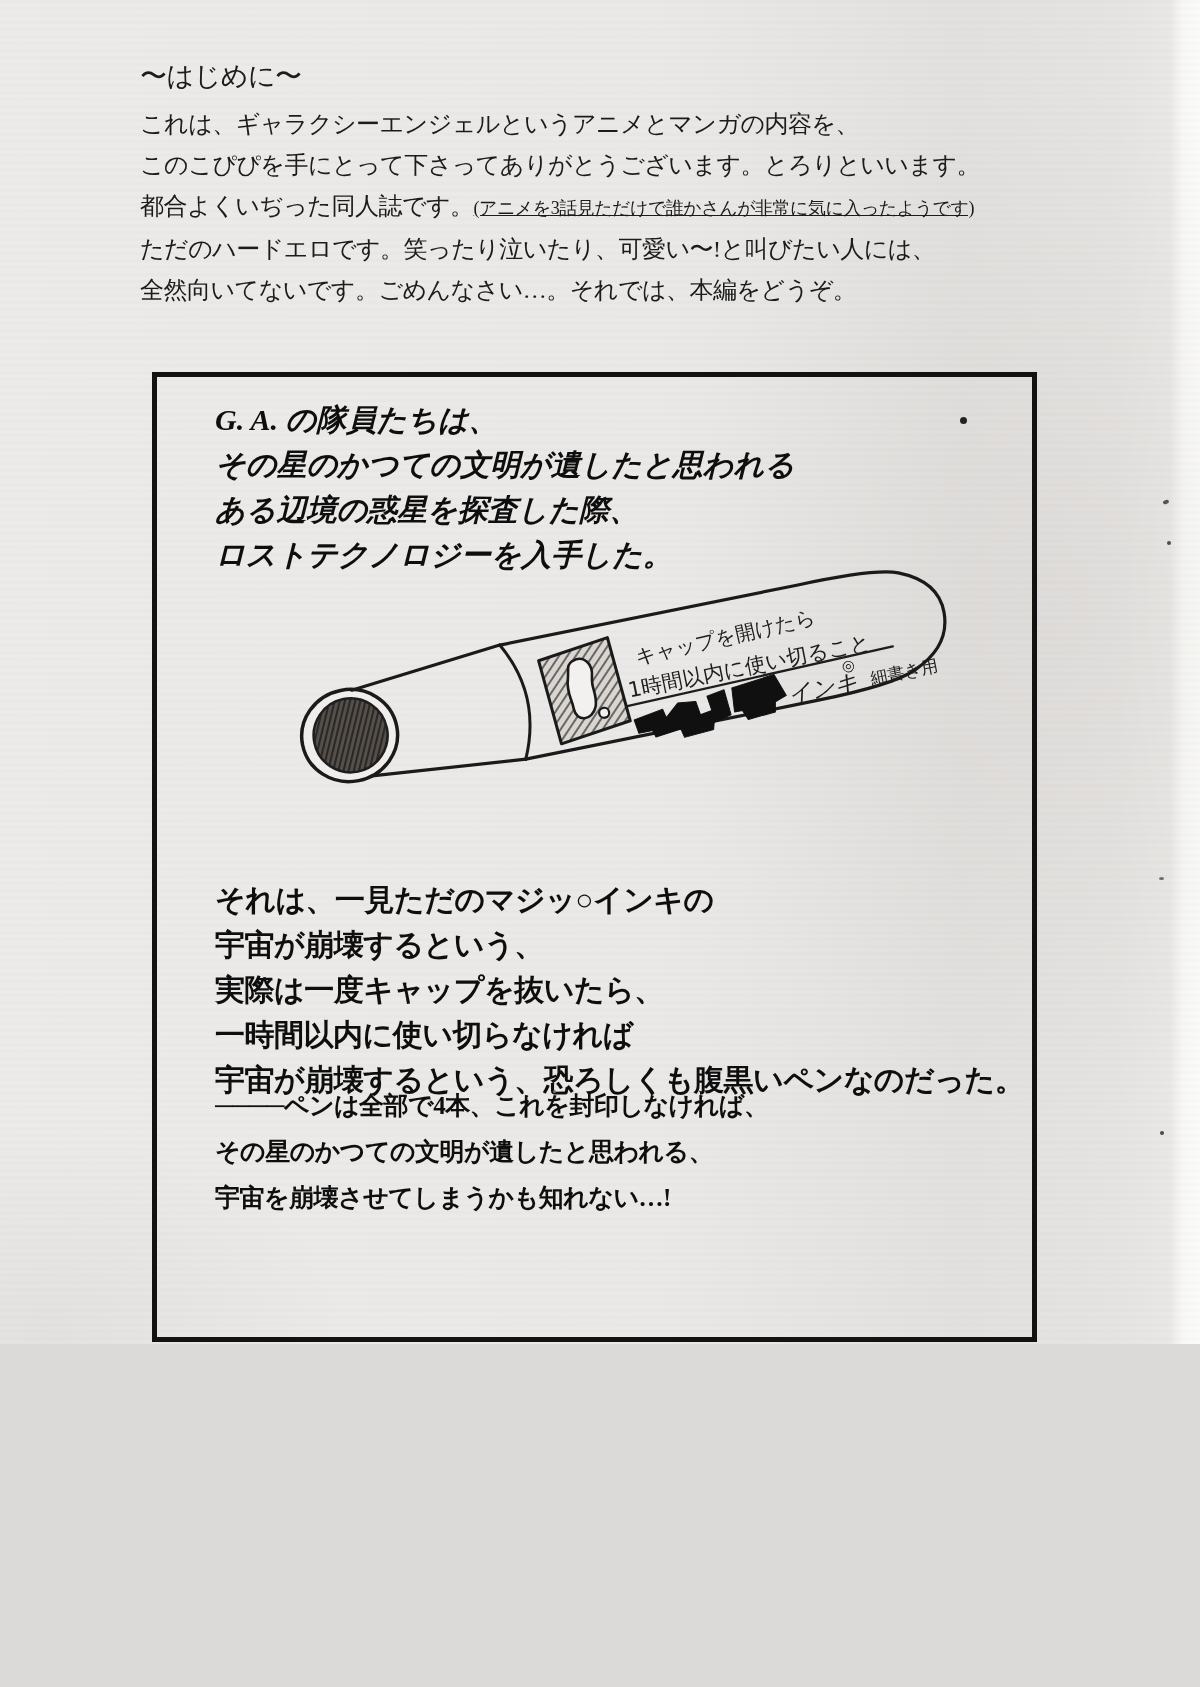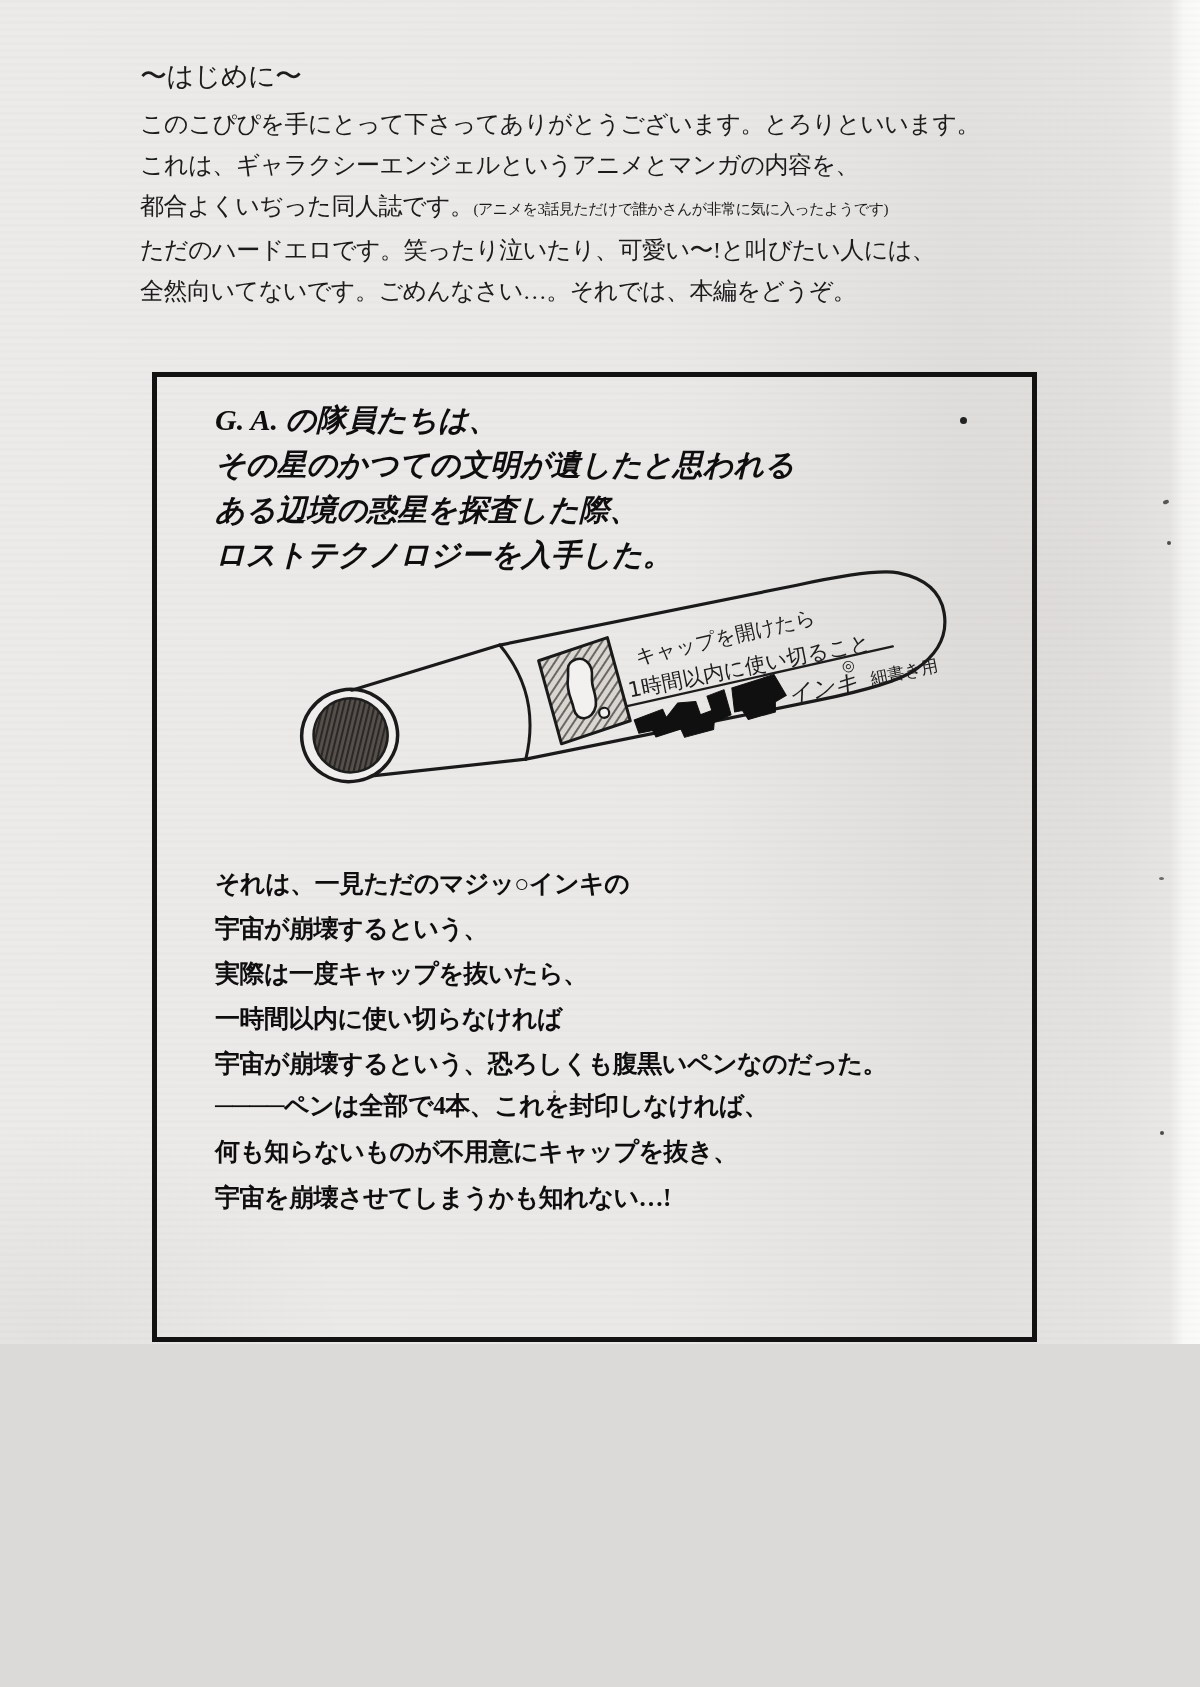--- a/index.html
+++ b/index.html
@@ -24,32 +24,32 @@
     background:repeating-linear-gradient(180deg, rgba(0,0,0,0.012) 0 3px, rgba(255,255,255,0.012) 3px 7px);
   }
 
   
   .intro{
     position:absolute;left:140px;top:56px;width:850px;
     font-size:24px;line-height:41px;letter-spacing:-0.5px;
     color:#1b1b1b;
   }
   .intro-title{font-size:27px;margin-bottom:7px;}
-  .intro-note{font-size:15px;letter-spacing:-0.5px;}
+  .intro-note{font-size:18px;letter-spacing:-0.5px;text-decoration:underline;}
 
   
   .story-box{
     position:absolute;left:152px;top:372px;
     width:885px;height:970px;
     border:5px solid #121212;
     box-sizing:border-box;
   }
   .story-para{position:absolute;left:58px;margin:0;font-weight:bold;color:#0e0e0e;}
   .para-1{top:20px;font-size:30px;line-height:45px;letter-spacing:0px;font-style:italic;}
-  .para-2{top:484px;font-size:25px;line-height:45px;letter-spacing:-0.5px;}
+  .para-2{top:500px;font-size:30px;line-height:45px;letter-spacing:-0.5px;}
   .para-3{top:706px;font-size:25px;line-height:46px;letter-spacing:-0.5px;}
   .story-line{white-space:nowrap;}
 
   
   .pen-svg{position:absolute;left:95px;top:173px;width:720px;height:290px;overflow:visible;}
   .pen-svg text{font-family:"DejaVu Sans","Liberation Sans",sans-serif;fill:#1d1d1d;}
 
   
   .speck{position:absolute;border-radius:50%;background:#3a3a3a;}
   .speck-a{left:960px;top:417px;width:7px;height:7px;background:#222;}
@@ -59,22 +59,22 @@
   .speck-e{left:1160px;top:1131px;width:4px;height:4px;background:#4a4a4a;}
   .speck-f{left:553px;top:1090px;width:3px;height:3px;background:#777;}
 </style>
 </head>
 <body>
 
 <div class="page">
 
   <div class="intro">
     <div class="intro-title">〜はじめに〜</div>
+    <div class="intro-line">これは、ギャラクシーエンジェルというアニメとマンガの内容を、</div>
     <div class="intro-line">このこぴぴを手にとって下さってありがとうございます。とろりといいます。</div>
-    <div class="intro-line">これは、ギャラクシーエンジェルというアニメとマンガの内容を、</div>
     <div class="intro-line"><span>都合よくいぢった同人誌です。</span><span class="intro-note">(アニメを3話見ただけで誰かさんが非常に気に入ったようです)</span></div>
     <div class="intro-line">ただのハードエロです。笑ったり泣いたり、可愛い〜!と叫びたい人には、</div>
     <div class="intro-line">全然向いてないです。ごめんなさい…。それでは、本編をどうぞ。</div>
   </div>
 
   <div class="story-box">
 
     <div class="story-para para-1">
       <div class="story-line">G. A. の隊員たちは、</div>
       <div class="story-line">その星のかつての文明が遺したと思われる</div>
@@ -127,21 +127,21 @@
     <div class="story-para para-2">
       <div class="story-line">それは、一見ただのマジッ○インキの</div>
       <div class="story-line">宇宙が崩壊するという、</div>
       <div class="story-line">実際は一度キャップを抜いたら、</div>
       <div class="story-line">一時間以内に使い切らなければ</div>
       <div class="story-line">宇宙が崩壊するという、恐ろしくも腹黒いペンなのだった。</div>
     </div>
 
     <div class="story-para para-3">
       <div class="story-line">────ペンは全部で4本、これを封印しなければ、</div>
-      <div class="story-line">何も知らないものが不用意にキャップを抜き、</div>
+      <div class="story-line">その星のかつての文明が遺したと思われる、</div>
       <div class="story-line">宇宙を崩壊させてしまうかも知れない…!</div>
     </div>
   </div>
 
   <div class="speck speck-a"></div>
   <div class="speck speck-b"></div>
   <div class="speck speck-c"></div>
   <div class="speck speck-d"></div>
   <div class="speck speck-e"></div>
   <div class="speck speck-f"></div>

